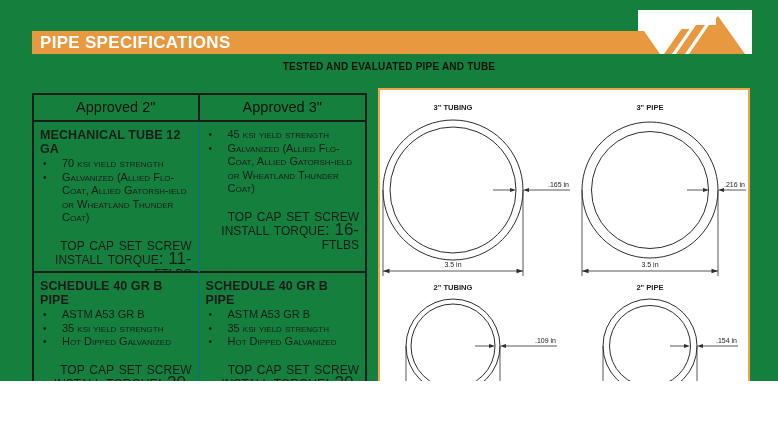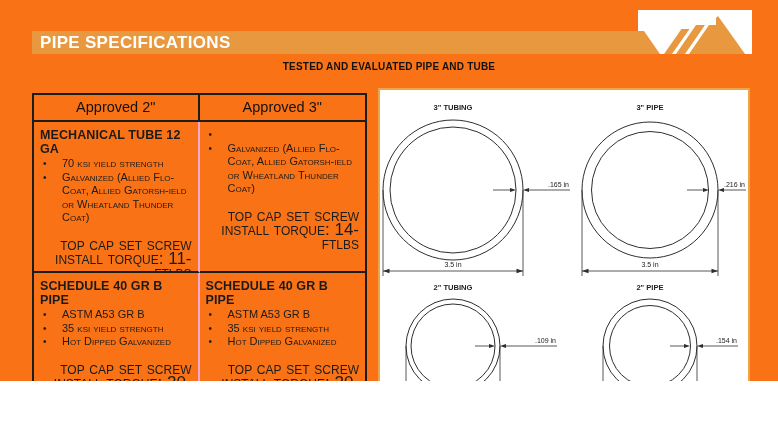--- a/index.html
+++ b/index.html
@@ -1,17 +1,17 @@
 <!DOCTYPE html>
 <html><head>
 <meta charset="utf-8">
 <style>
   html,body{margin:0;padding:0;background:#fff;}
   .page{
-    position:relative;width:778px;height:381px;background:#f97316;overflow:hidden;
+    position:relative;width:778px;height:381px;background:#15803d;overflow:hidden;
     font-family:"Liberation Sans","DejaVu Sans",sans-serif;color:#1b1b1b;
   }
   
   .header-bar{
     position:absolute;left:32px;top:31px;width:718px;height:23px;
     background:#E8983E;color:#ffffff;font-size:17px;font-weight:bold;
     line-height:23px;padding-left:8px;box-sizing:border-box;letter-spacing:.3px;
   }
   .logo{position:absolute;left:638px;top:10px;width:114px;height:44px;}
   .subtitle{
@@ -23,21 +23,21 @@
     position:absolute;left:32px;top:93px;width:335px;height:324px;
     border:2px solid #1c1c1c;box-sizing:border-box;
     display:grid;grid-template-columns:1fr 1fr;grid-template-rows:27px 151px 1fr;
   }
   .th{
     font-size:14.5px;text-align:center;line-height:25px;color:#111;
     border-bottom:2px solid #1c1c1c;
   }
   .th.first{border-right:2px solid #1c1c1c;}
   .cell{padding:6px 6px 0 6px;box-sizing:border-box;overflow:hidden;}
-  .cell.left{border-right:2px solid #f9a8d4;}
+  .cell.left{border-right:2px solid #0f766e;}
   .cell.toprow{border-bottom:2px solid #1c1c1c;}
   .cell-heading{font-size:12.5px;font-weight:bold;letter-spacing:.1px;margin-bottom:1px;}
   .bullet{display:flex;font-size:11px;font-variant:small-caps;line-height:13.5px;}
   .bullet .dot{width:22px;padding-left:3px;box-sizing:border-box;font-variant:normal;font-size:10px;}
   .bullet .btxt{flex:1;}
   .note{margin-top:13px;font-size:17px;font-variant:small-caps;line-height:14px;text-align:right;}
   
   .diagram-panel{
     position:absolute;left:378px;top:88px;width:372px;height:329px;
     border:2px solid #F0A449;box-sizing:border-box;background:#fff;
@@ -85,26 +85,27 @@
       <div class="bullet">
         <span class="dot">•</span>
         <span class="btxt">Galvanized (Allied Flo-Coat, Allied Gatorsh-ield or Wheatland Thunder Coat)</span>
       </div>
       <div class="note">top cap set screw install torque: 11-ftlbs</div>
     </div>
 
     <div class="cell toprow">
       <div class="bullet">
         <span class="dot">•</span>
+        <span class="btxt">45 ksi yield strength</span>
       </div>
       <div class="bullet">
         <span class="dot">•</span>
         <span class="btxt">Galvanized (Allied Flo-Coat, Allied Gatorsh-ield or Wheatland Thunder Coat)</span>
       </div>
-      <div class="note">top cap set screw install torque: 14-ftlbs</div>
+      <div class="note">top cap set screw install torque: 16-ftlbs</div>
     </div>
 
     <div class="cell left">
       <div class="cell-heading">SCHEDULE 40 GR B PIPE</div>
       <div class="bullet">
         <span class="dot">•</span>
         <span class="btxt">ASTM A53 GR B</span>
       </div>
       <div class="bullet">
         <span class="dot">•</span>

